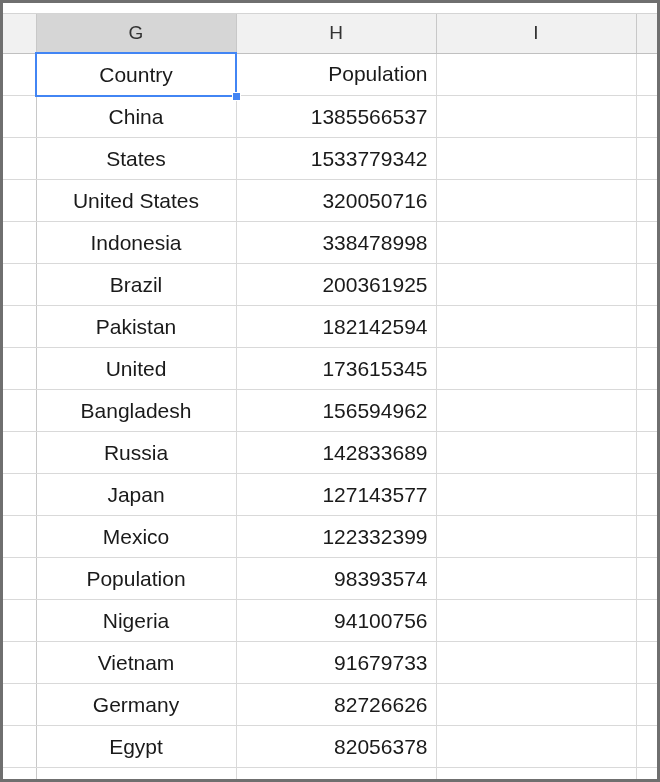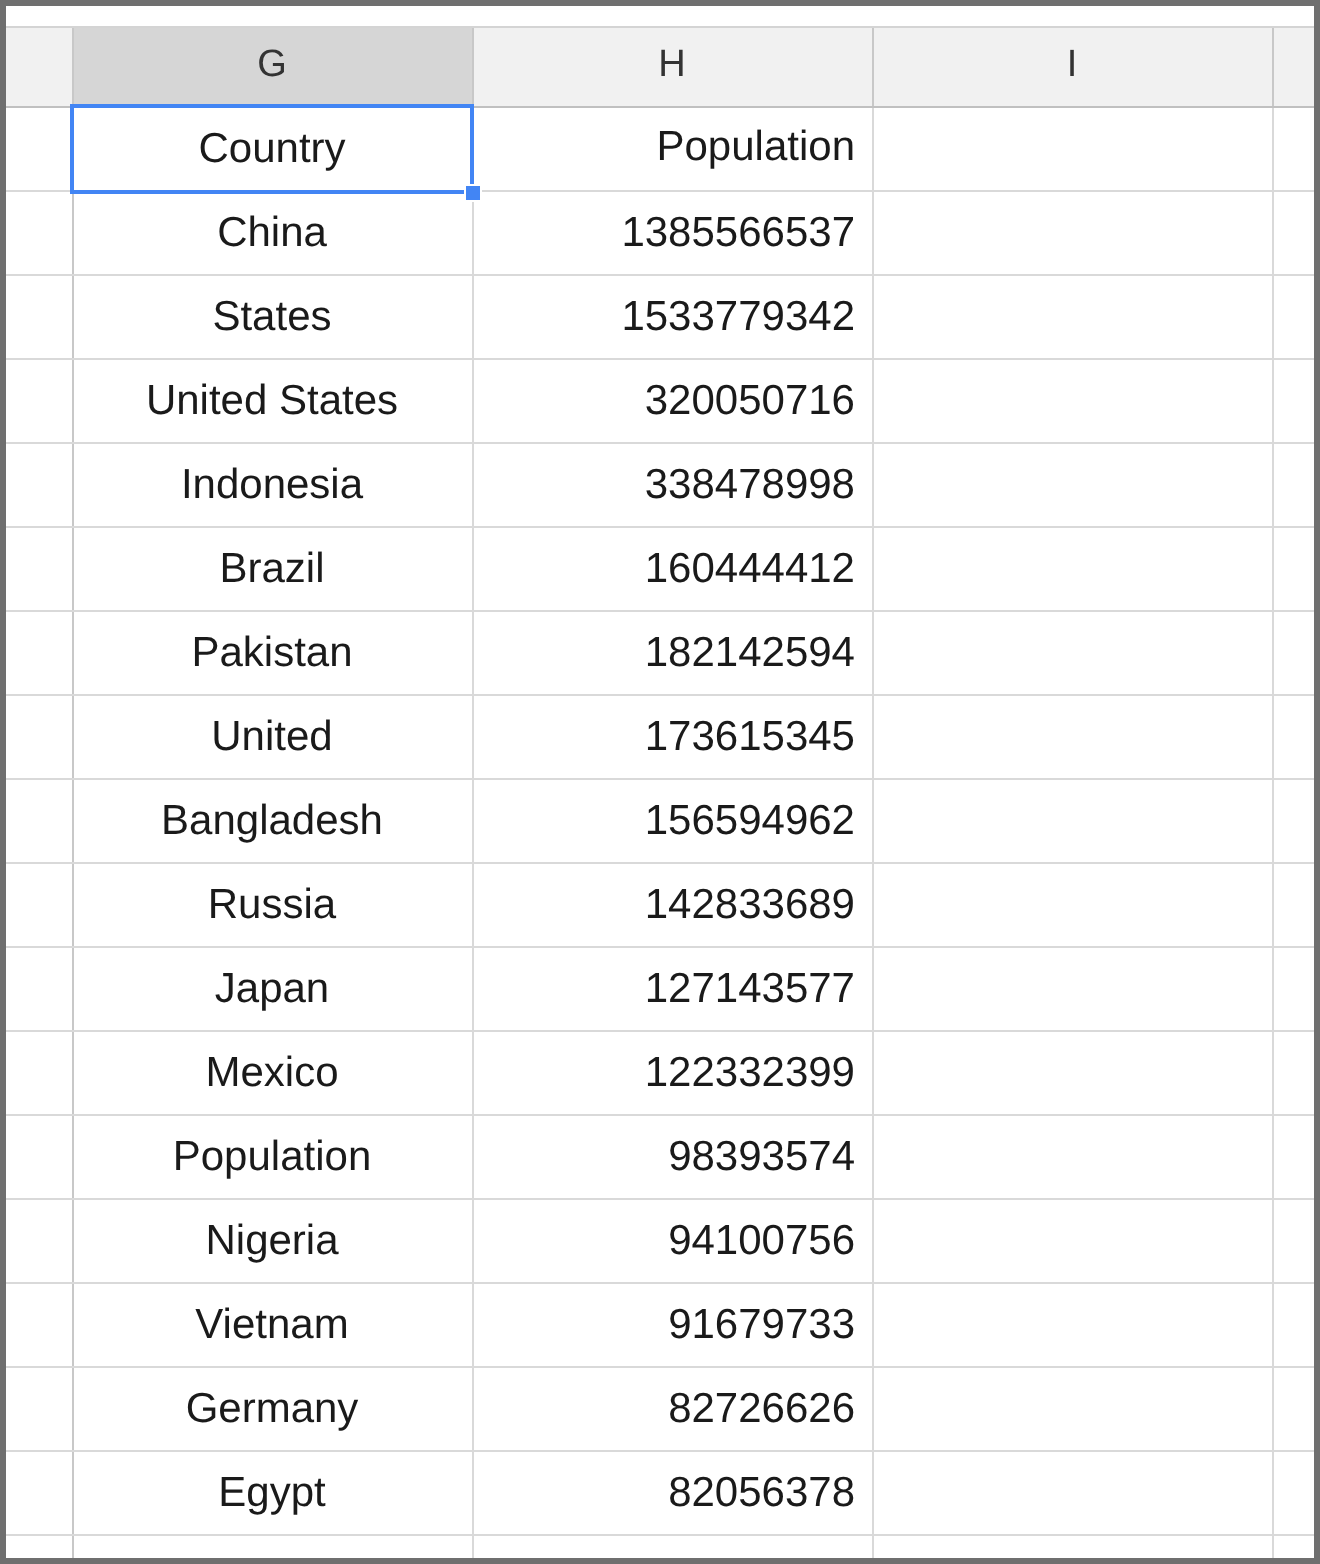--- a/index.html
+++ b/index.html
@@ -190,21 +190,21 @@
           <td class="rowhdr"></td>
           <td class="text-cell">Indonesia</td>
           <td class="num-cell">338478998</td>
           <td class="blank-cell"></td>
           <td class="tail"></td>
         </tr>
 
         <tr class="data-row">
           <td class="rowhdr"></td>
           <td class="text-cell">Brazil</td>
-          <td class="num-cell">160444412</td>
+          <td class="num-cell">200361925</td>
           <td class="blank-cell"></td>
           <td class="tail"></td>
         </tr>
 
         <tr class="data-row">
           <td class="rowhdr"></td>
           <td class="text-cell">Pakistan</td>
           <td class="num-cell">182142594</td>
           <td class="blank-cell"></td>
           <td class="tail"></td>

